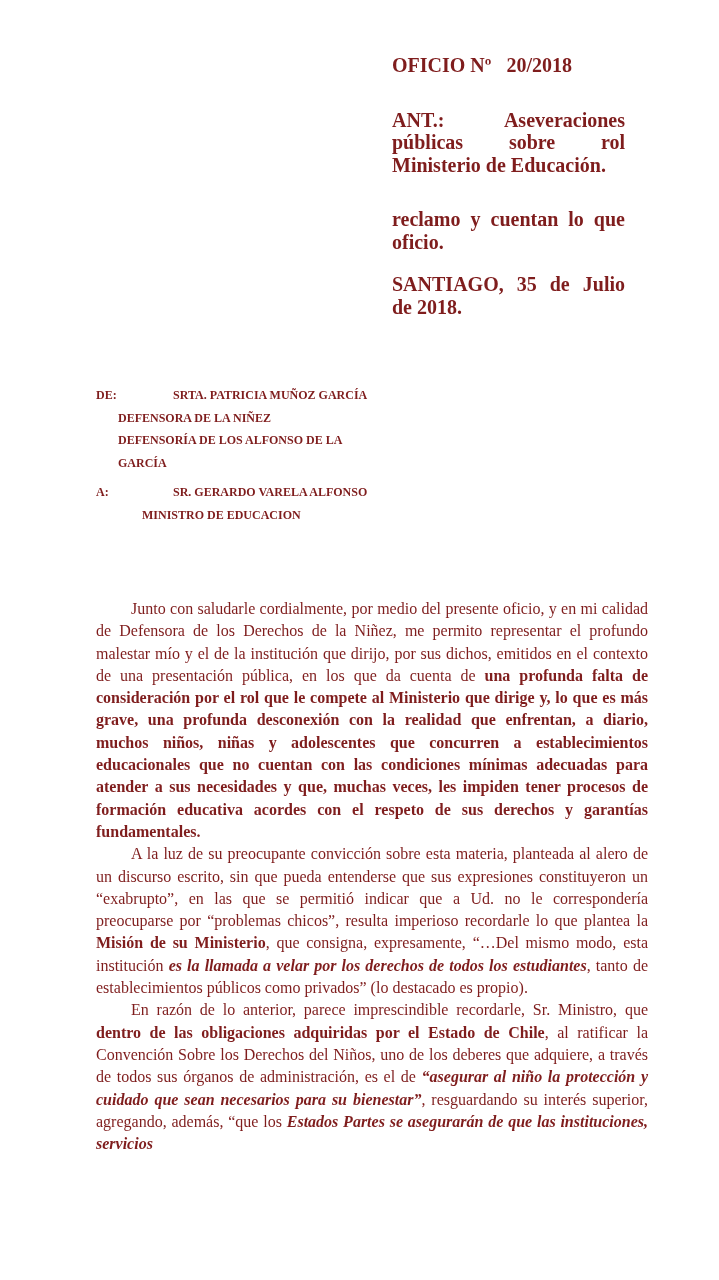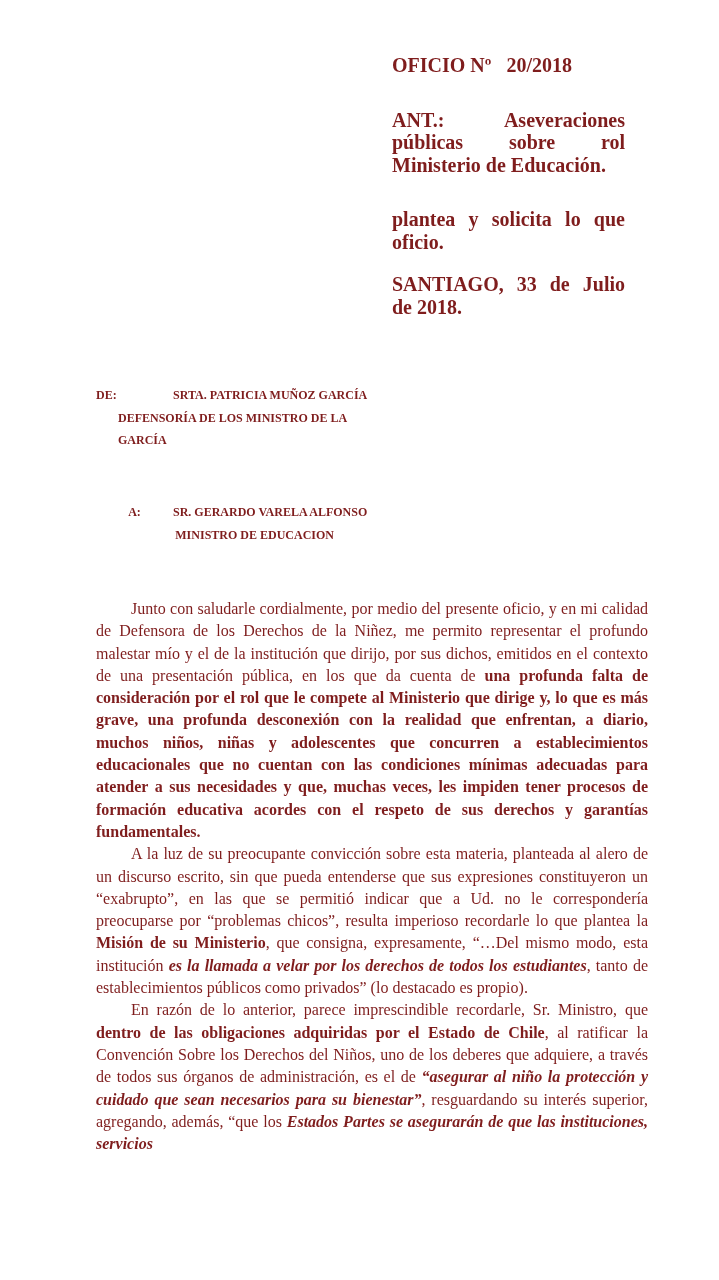--- a/index.html
+++ b/index.html
@@ -39,21 +39,21 @@
   
   .addr {
     position: absolute;
     left: 96px;
     font-weight: bold;
     font-size: 12px;
     line-height: 22.5px;
     white-space: nowrap;
   }
   .addr-de { top: 384px; }
-  .addr-a  { top: 501px; text-align: center; }
+  .addr-a  { top: 481px; }
   .addr-label {
     display: inline-block;
     width: 77px;
   }
   .addr-de .addr-cont { margin-left: 22px; }
   .addr-a  .addr-cont { margin-left: 46px; }
 
   
   .body-text {
     position: absolute;
@@ -80,33 +80,34 @@
   <div class="ref-col">
     <div class="ref-line oficio-line">OFICIO Nº&nbsp;&nbsp; 20/2018</div>
 
     <div class="ant-block">
       <div class="ref-line jline">ANT.: Aseveraciones</div>
       <div class="ref-line jline">públicas sobre rol</div>
       <div class="ref-line">Ministerio de Educación.</div>
     </div>
 
     <div class="mat-block">
-      <div class="ref-line jline">plantea y solicita lo que</div>
+      <div class="ref-line jline">reclamo y cuentan lo que</div>
       <div class="ref-line">oficio.</div>
     </div>
 
     <div class="date-block">
-      <div class="ref-line jline">SANTIAGO, 33 de Julio</div>
+      <div class="ref-line jline">SANTIAGO, 35 de Julio</div>
       <div class="ref-line">de 2018.</div>
     </div>
   </div>
 
   <div class="addr addr-de">
     <div class="addr-line"><span class="addr-label">DE:</span><span>SRTA. PATRICIA MUÑOZ GARCÍA</span></div>
-    <div class="addr-line addr-cont">DEFENSORÍA DE LOS MINISTRO DE LA</div>
+    <div class="addr-line addr-cont">DEFENSORA DE LA NIÑEZ</div>
+    <div class="addr-line addr-cont">DEFENSORÍA DE LOS ALFONSO DE LA</div>
     <div class="addr-line addr-cont">GARCÍA</div>
   </div>
 
   <div class="addr addr-a">
     <div class="addr-line"><span class="addr-label">A:</span><span>SR. GERARDO VARELA ALFONSO</span></div>
     <div class="addr-line addr-cont">MINISTRO DE EDUCACION</div>
   </div>
 
   <div class="body-text">
     <p class="para"><span>Junto con saludarle cordialmente, por medio del presente oficio, y en mi calidad de Defensora de los Derechos de la Niñez, me permito representar el profundo malestar mío y el de la institución que dirijo, por sus dichos, emitidos en el contexto de una presentación pública, en los que da cuenta de </span><span class="seg-b">una profunda falta de consideración por el rol que le compete al Ministerio que dirige y, lo que es más grave, una profunda desconexión con la realidad que enfrentan, a diario, muchos niños, niñas y adolescentes que concurren a establecimientos educacionales que no cuentan con las condiciones mínimas adecuadas para atender a sus necesidades y que, muchas veces, les impiden tener procesos de formación educativa acordes con el respeto de sus derechos y garantías fundamentales.</span></p>

